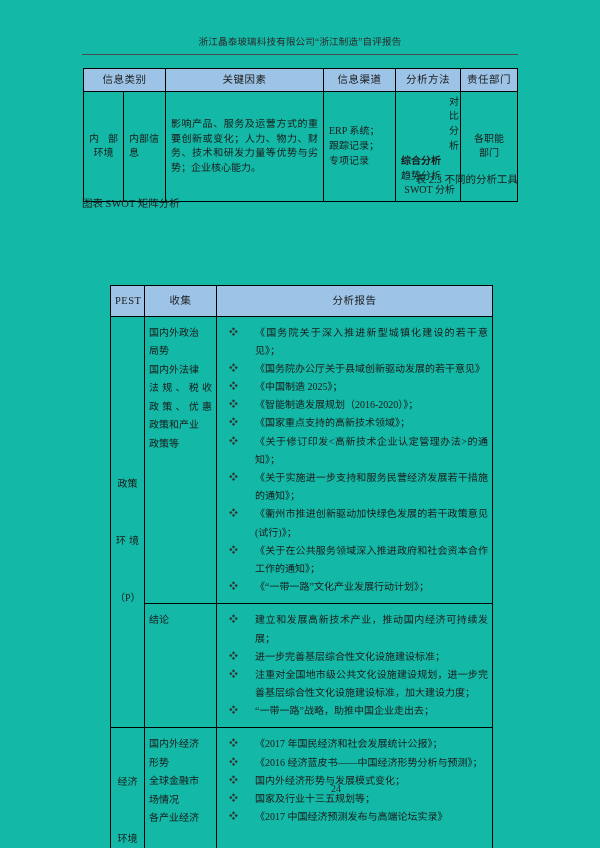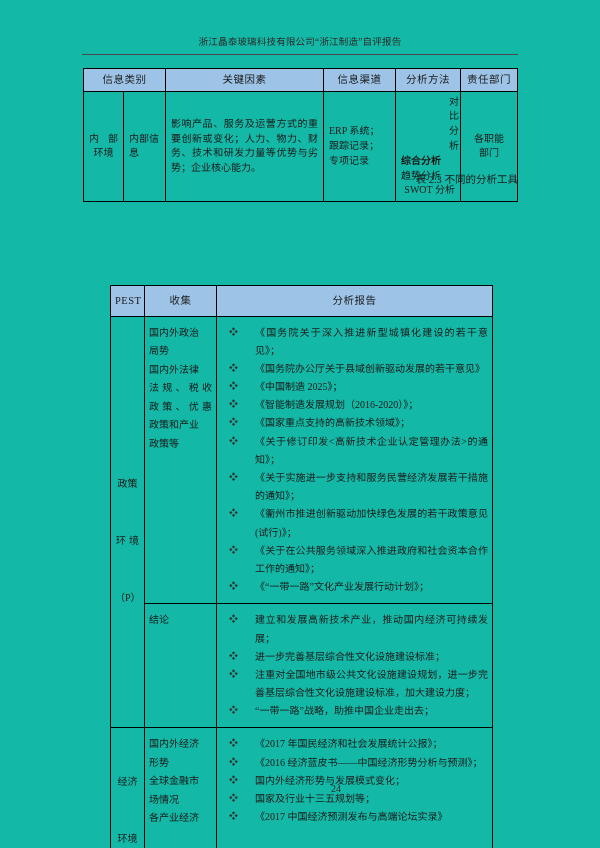--- a/index.html
+++ b/index.html
@@ -232,20 +232,21 @@
           <span style="display:block;">各职能</span>
           <span style="display:block;">部门</span>
         </td>
       </tr>
     </tbody>
       </table>
   </div>
 
   <div class="caption" style="top:171px;">表 2.3 不同的分析工具</div>
 
+  <div class="para" style="top:194px;text-indent:0;">图表 SWOT 矩阵分析</div>
 
 
   <div class="tbl-24-wrap">
     <table class="tbl-24">
       <colgroup>
         <col style="width:34px">
           <col style="width:72px">
           <col style="width:276px">
       </colgroup>
       <tbody>

